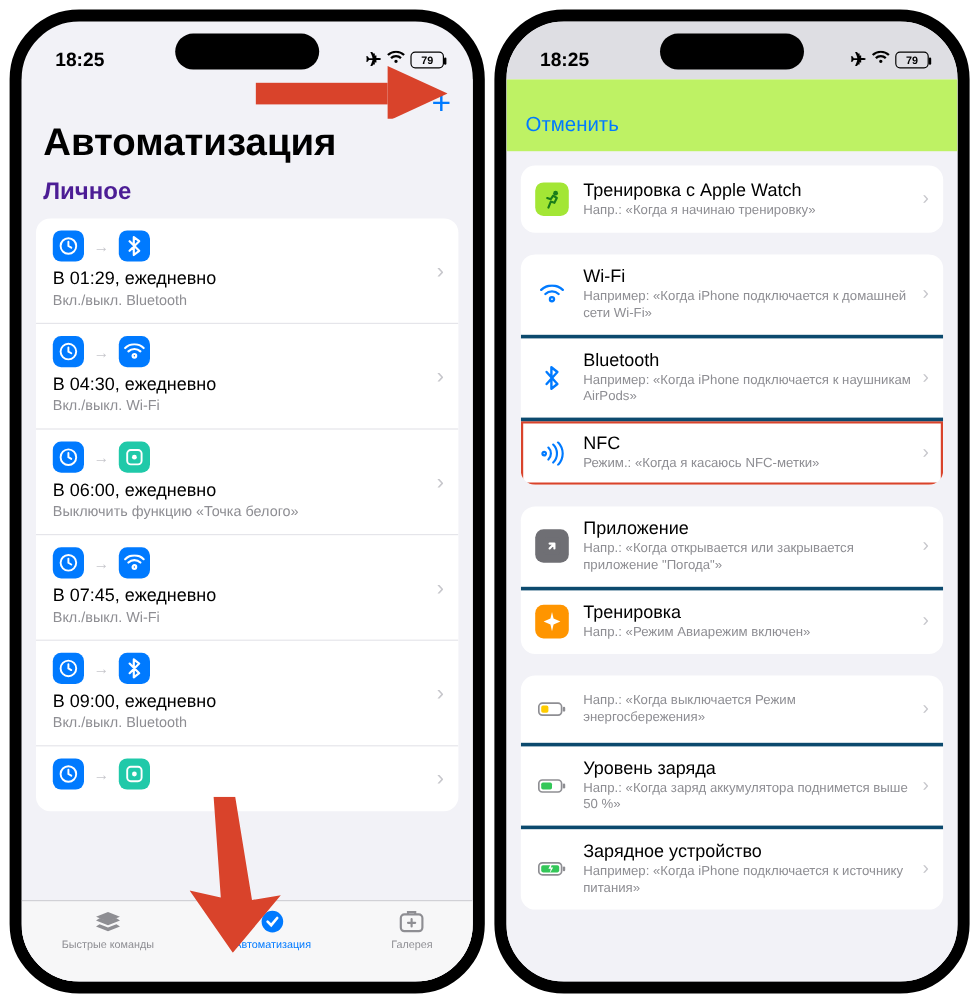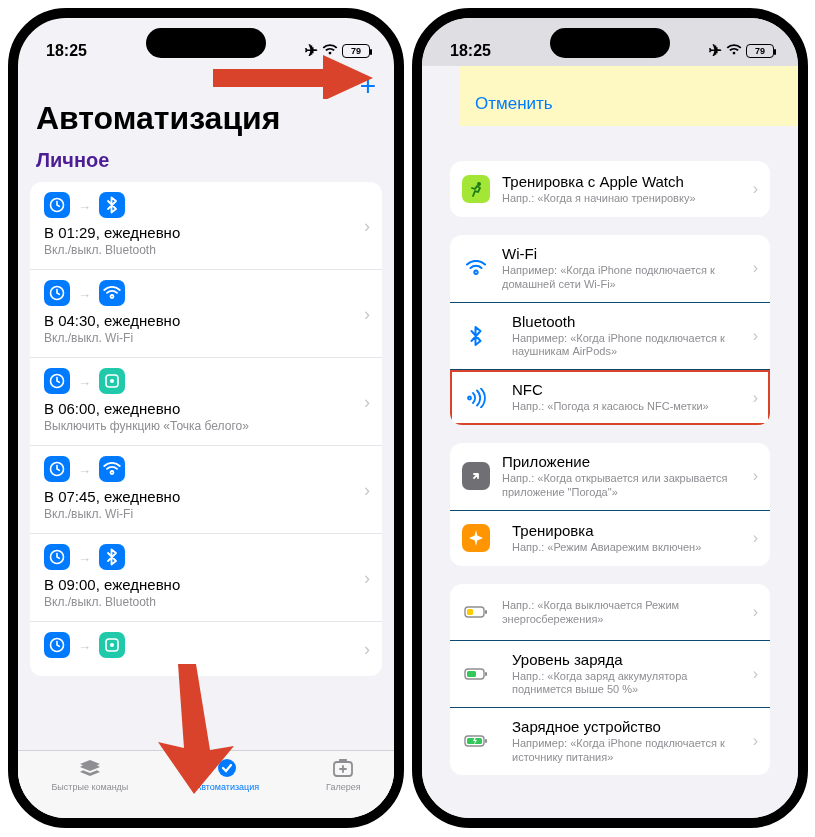--- a/index.html
+++ b/index.html
@@ -81,28 +81,28 @@
     display:flex; justify-content:space-around; padding-top:6px;
   }
   .tab { display:flex; flex-direction:column; align-items:center; gap:3px; font-size:9px; color:#8e8e93; }
   .tab.active { color:#007aff; }
   .tab .ticon { width:26px; height:22px; display:flex; align-items:center; justify-content:center; }
 
   
   .right .screen { background:#f2f2f7; }
   .right .statusbar { background:#dedee3; }
   .sheet-header {
-    background:#fef9c3; height:60px; display:flex; align-items:flex-end;
-    padding:0 16px 12px 16px; border-bottom-left-radius:0;margin-left:37px;
+    background:#bef264; height:60px; display:flex; align-items:flex-end;
+    padding:0 16px 12px 16px; border-bottom-left-radius:0;
   }
   .cancel { color:#007aff; font-size:17px; }
-  .sheet-body { padding:12px 16px;margin-top:23px; }
+  .sheet-body { padding:12px 0; }
   .group { background:#fff; margin:0 12px 18px 12px; border-radius:12px; overflow:hidden; }
   .row { display:flex; align-items:center; padding:10px 12px; position:relative; min-height:56px; }
-  .row + .row { border-top:1px solid #0c4a6e;gap:10px; }
+  .row + .row { border-top:3px solid #0c4a6e; }
   .row .ric { width:28px; height:28px; border-radius:7px; display:flex; align-items:center; justify-content:center; flex-shrink:0; margin-right:12px; }
   .row .rtext { flex:1; min-width:0; }
   .row .rtitle { font-size:15px; font-weight:500; color:#000; }
   .row .rsub { font-size:11px; color:#8e8e93; margin-top:2px; line-height:1.25; }
   .row .rchev { color:#c7c7cc; font-size:16px; margin-left:6px; }
   .row.highlighted { box-shadow: inset 0 0 0 2px #d9432b; }
 
   .ric.workout { background:#a3e635; color:#1a7d1a; }
   .ric.wifi2 { background:#fff; color:#007aff; border:none; }
   .ric.bt2 { background:#fff; color:#007aff; }
@@ -364,21 +364,21 @@
               <span class="rchev">›</span>
             </div>
             <div class="row highlighted">
               <span class="ric nfc">
                 <svg width="22" height="20" viewBox="0 0 22 20">
                   <path d="M3 10a1.5 1.5 0 103 0 1.5 1.5 0 00-3 0zM8 5a7 7 0 010 10M12 2.5a10.5 10.5 0 010 15M16 0.5a13.5 13.5 0 010 19" stroke="#007aff" stroke-width="1.8" fill="none" stroke-linecap="round"></path>
                 </svg>
               </span>
               <span class="rtext">
                 <div class="rtitle">NFC</div>
-                <div class="rsub">Напр.: «Погода я касаюсь NFC-метки»</div>
+                <div class="rsub">Режим.: «Когда я касаюсь NFC-метки»</div>
               </span>
               <span class="rchev">›</span>
             </div>
           </div>
           <div class="group">
             <div class="row">
               <span class="ric app">
                 <svg width="16" height="16" viewBox="0 0 16 16">
                   <rect x="1" y="1" width="14" height="14" rx="3" fill="#6f6f74"></rect>
                   <path d="M6 10l4-4M10 10V6H6" stroke="#fff" stroke-width="1.8" fill="none" stroke-linecap="round" stroke-linejoin="round"></path>

